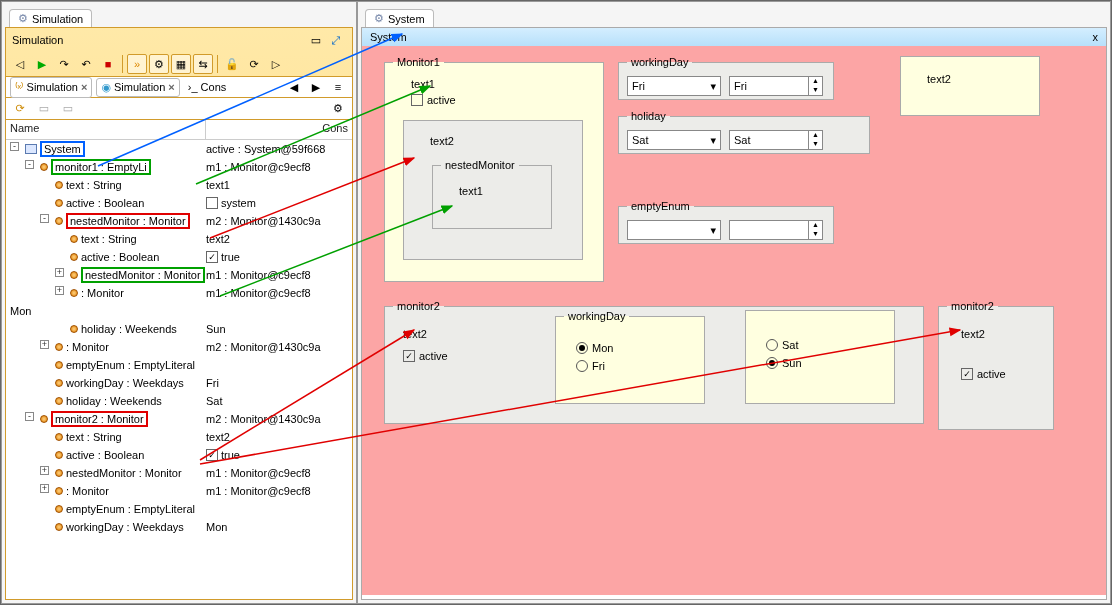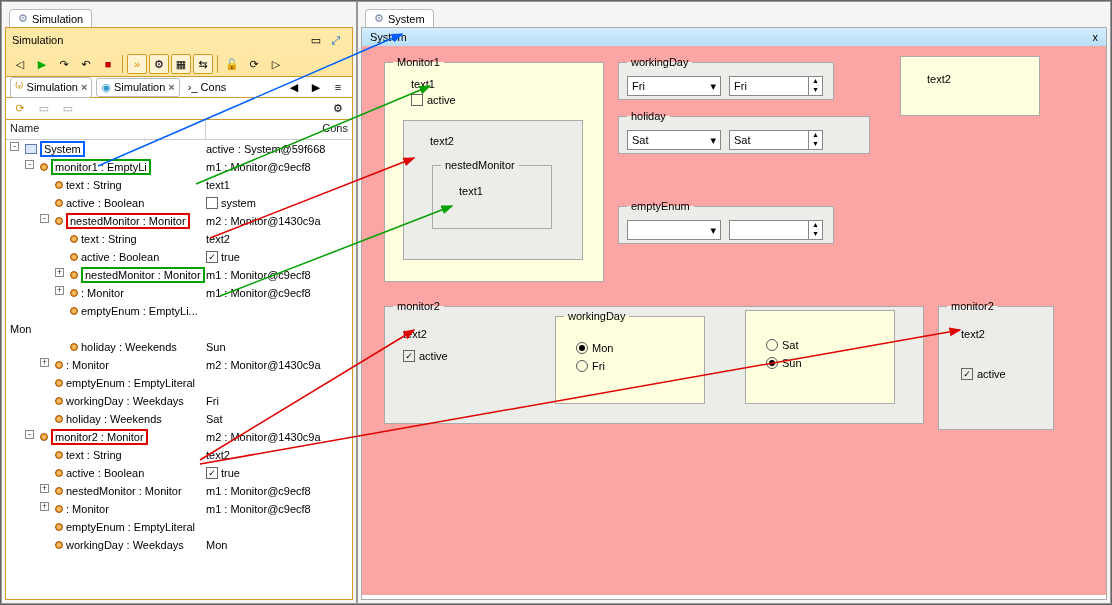--- a/index.html
+++ b/index.html
@@ -239,33 +239,20 @@
                 <div class="ex">+</div>
               </span>
               <span class="bullet"></span>
               <span style="margin-left: 2px;">  : Monitor</span>
             </div>
             <div class="tree-val">
               <span>m1 : Monitor@c9ecf8</span>
             </div>
           </div>
           <div class="tree-row">
-            <div class="tree-name">
-              <span class="indent"></span>
-              <span class="indent"></span>
-              <span class="indent"></span>
-              <span class="indent"></span>
-              <span class="bullet"></span>
-              <span style="margin-left: 2px;"> emptyEnum : EmptyLi...</span>
-            </div>
-            <div class="tree-val">
-              <span></span>
-            </div>
-          </div>
-          <div class="tree-row">
             <div class="tree-val">
               <span>Mon</span>
             </div>
           </div>
           <div class="tree-row">
             <div class="tree-name">
               <span class="indent"></span>
               <span class="indent"></span>
               <span class="indent"></span>
               <span class="indent"></span>

